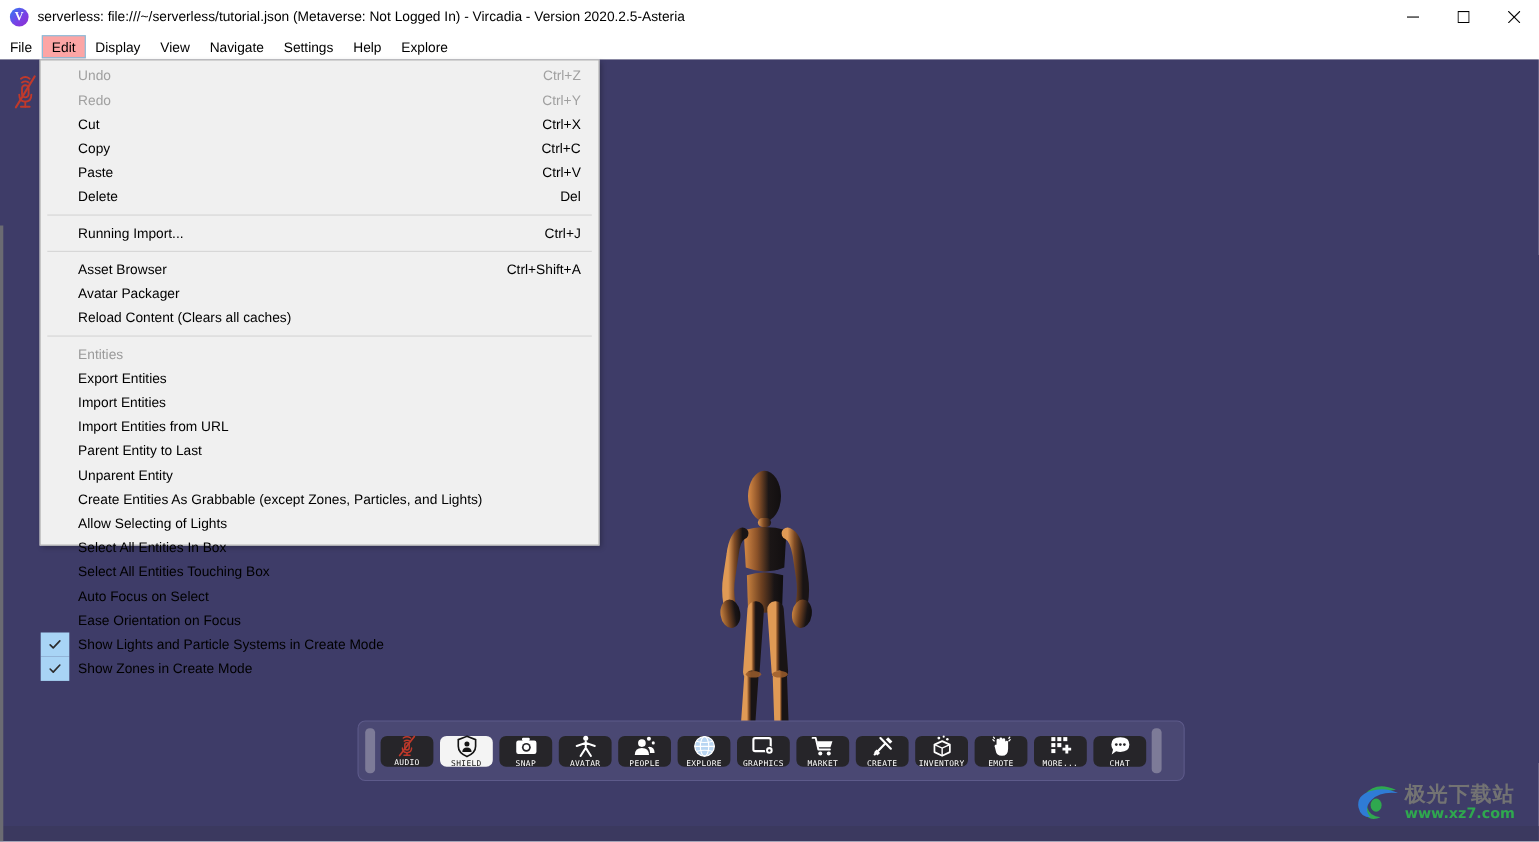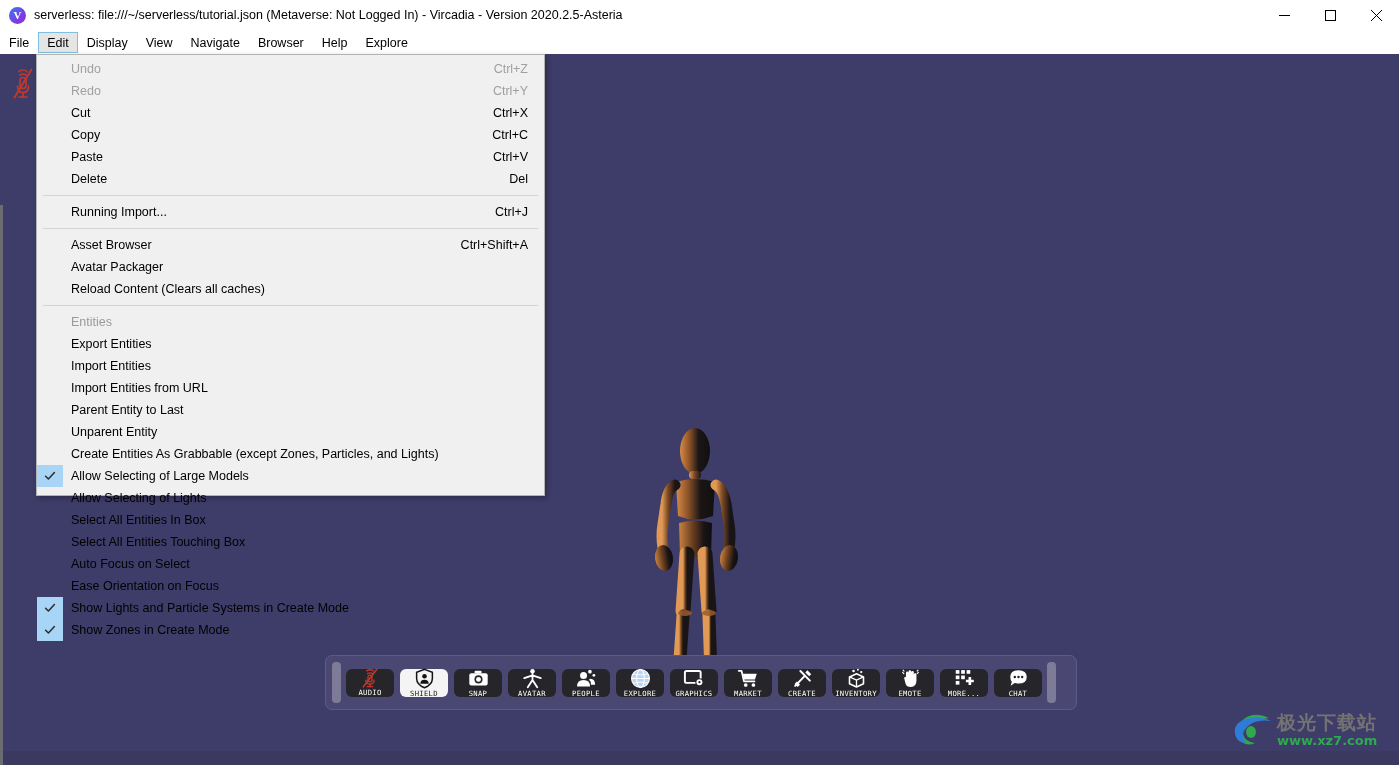--- a/index.html
+++ b/index.html
@@ -55,21 +55,21 @@
     font-size: 12.5px;
   }
   .menubar-item {
     padding: 3px 9px;
     height: 21px;
     display: flex; align-items: center;
     color: #000;
     white-space: nowrap;
   }
   .menubar-item.active {
-    background: #e5e5e5;
+    background: #fca5a5;
     border: 1px solid #7fc0e0;
     padding: 2px 8px;
   }
 
   
   .viewport {
     position: absolute; left: 0; top: 54px;
     width: 1399px; height: 711px;
     background: #3e3c68;
     overflow: hidden;
@@ -244,21 +244,21 @@
       </div>
     </div>
   </div>
 
   <div class="menubar" id="menubar">
       <div class="menubar-item">File</div>
       <div class="menubar-item active">Edit</div>
       <div class="menubar-item">Display</div>
       <div class="menubar-item">View</div>
       <div class="menubar-item">Navigate</div>
-      <div class="menubar-item">Browser</div>
+      <div class="menubar-item">Settings</div>
       <div class="menubar-item">Help</div>
       <div class="menubar-item">Explore</div>
     </div>
 
   <div class="viewport">
     <div class="viewport-ground"></div>
 
     <div class="mic-overlay">
       <svg width="26" height="34" viewBox="0 0 26 34">
         <g stroke="#c0392b" stroke-width="1.7" fill="none" stroke-linecap="round">
@@ -572,29 +572,20 @@
       <div class="mi">
         <div class="mi-check"></div>
         <div class="mi-label">Unparent Entity</div>
         <div class="mi-shortcut"></div>
       </div>
       <div class="mi">
         <div class="mi-check"></div>
         <div class="mi-label">Create Entities As Grabbable (except Zones, Particles, and Lights)</div>
         <div class="mi-shortcut"></div>
       </div>
-      <div class="mi checked">
-        <div class="mi-check">
-          <svg width="12" height="12" viewBox="0 0 12 12">
-            <path d="M1.6 6.2 L4.4 9 L10.4 2.6" fill="none" stroke="#2b2b2b" stroke-width="1.5" stroke-linecap="round" stroke-linejoin="round"></path>
-          </svg>
-        </div>
-        <div class="mi-label">Allow Selecting of Large Models</div>
-        <div class="mi-shortcut"></div>
-      </div>
       <div class="mi">
         <div class="mi-check"></div>
         <div class="mi-label">Allow Selecting of Lights</div>
         <div class="mi-shortcut"></div>
       </div>
       <div class="mi">
         <div class="mi-check"></div>
         <div class="mi-label">Select All Entities In Box</div>
         <div class="mi-shortcut"></div>
       </div>

